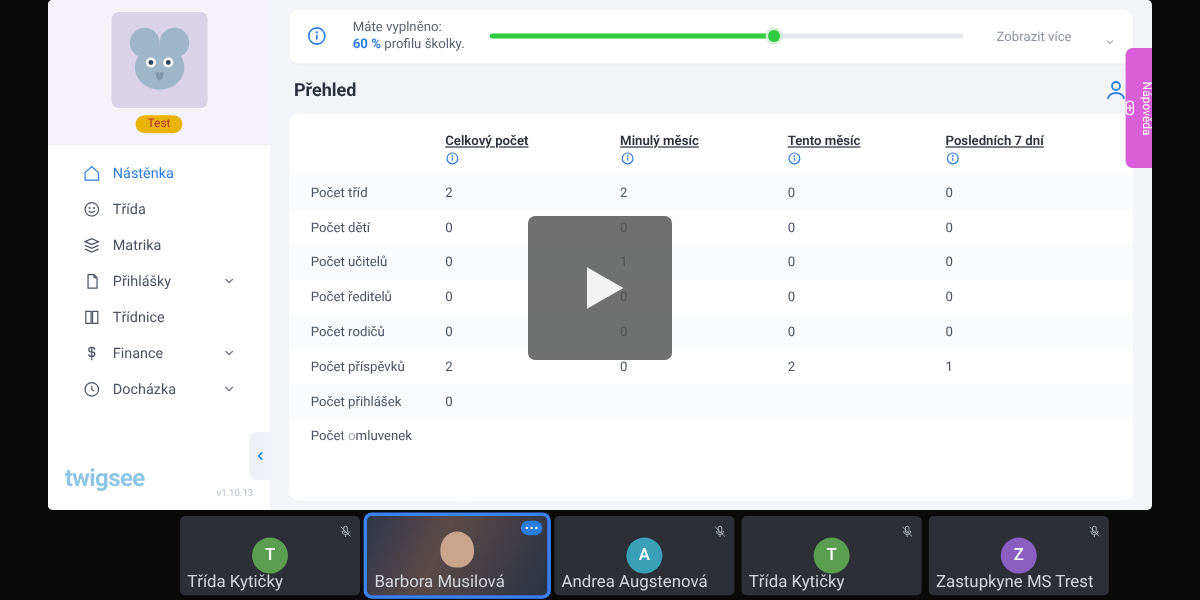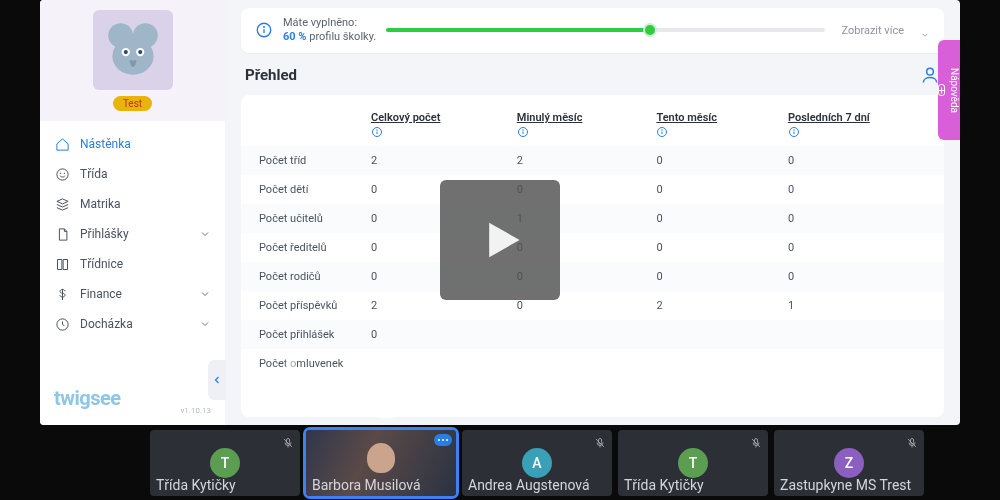--- a/index.html
+++ b/index.html
@@ -4,33 +4,33 @@
 <style>
   * { box-sizing: border-box; margin: 0; padding: 0; font-family: -apple-system, BlinkMacSystemFont, "Segoe UI", Roboto, sans-serif; }
   body { width: 1000px; height: 500px; background: #0a0a0a; position: relative; overflow: hidden; }
   .app-shell { position: absolute; top: 0; left: 40px; right: 40px; bottom: 75px; background: #f3f5f8; display: flex; border-radius: 4px; overflow: hidden; }
   .sidebar { width: 185px; background: #fff; display: flex; flex-direction: column; position: relative; }
   .avatar-block { display: flex; flex-direction: column; align-items: center; padding: 10px 0 10px; background: #f6f2fa; }
   .avatar { width: 80px; height: 80px; background: #d9d2e8; border-radius: 6px; display:flex; align-items:center; justify-content:center; overflow:hidden; }
   .avatar svg { width: 66px; height: 66px; }
   .chip { margin-top: 6px; background: #eab308; color: #b53040; font-size: 10px; padding: 2px 10px; border-radius: 10px; }
   .nav { flex: 1; padding: 8px 0; }
-  .nav-item { display: flex; align-items: center; gap: 10px; padding: 7px 14px; font-size: 12px; color: #4a5262; cursor: pointer; position: relative; }
+  .nav-item { display: flex; align-items: center; gap: 10px; padding: 7px 28px; font-size: 12px; color: #4a5262; cursor: pointer; position: relative; }
   .nav-item.active { color: #2a7de1; }
   .nav-item .ic { width: 16px; height: 16px; display:flex; align-items:center; justify-content:center; }
   .nav-item .ic svg { width: 15px; height: 15px; stroke: currentColor; fill: none; stroke-width: 1.6; }
   .nav-item .chev { margin-left: auto; width:12px; height:12px; }
   .nav-item .chev svg { width:12px; height:12px; stroke:#6b7280; fill:none; stroke-width:2;}
   .brand-area { padding: 10px 14px; display:flex; flex-direction:column; }
   .brand { color: #8fc6e5; font-weight: 700; font-size: 20px; letter-spacing: -0.5px;}
   .ver { color: #b6bcc8; font-size: 8px; align-self:flex-end; margin-top:-4px;}
   .collapse-tab { position: absolute; right: -1px; top: 360px; width: 18px; height: 40px; background:#eef0f5; border-radius: 6px 0 0 6px; display:flex; align-items:center; justify-content:center;}
   .collapse-tab svg { width:12px;height:12px;stroke:#2a7de1;fill:none;stroke-width:2.5;}
   .main { flex:1; padding: 8px 16px; overflow:hidden; display:flex; flex-direction:column; gap:10px;}
-  .notice { background:#fff; border-radius:8px; padding:8px 14px; display:flex; align-items:center; gap:10px; box-shadow:0 1px 2px rgba(0,0,0,0.04);}
+  .notice { background:#fff; border-radius:8px; padding:8px 14px; display:flex; align-items:center; gap:21px; box-shadow:0 1px 2px rgba(0,0,0,0.04);}
   .notice-ic { width:18px;height:18px; color:#2a7de1; flex-shrink:0;}
   .notice-ic svg{width:18px;height:18px;stroke:currentColor;fill:none;stroke-width:1.8;}
   .notice-text { font-size:11px; line-height:1.3; color:#5b6270;}
   .notice-text b { color:#2a7de1; font-weight:700;}
   .prog { flex:1; height:4px; background:#e6e8ee; border-radius:3px; position:relative;}
   .prog-fill { position:absolute; left:0; top:0; bottom:0; background:#2ecc40; border-radius:3px; }
   .prog-knob { position:absolute; top:50%; width:10px; height:10px; background:#2ecc40; border-radius:50%; transform:translate(-50%,-50%); box-shadow:0 0 0 2px #cfeed3;}
   .show-more { font-size:11px; color:#8d94a3; cursor:pointer; padding:0 6px;}
   .chev-sm{width:10px;height:10px;} .chev-sm svg{width:10px;height:10px;stroke:#8d94a3;fill:none;stroke-width:2;}
   .head-row { display:flex; align-items:center; justify-content:space-between; padding:0 4px; margin-top:2px;}

